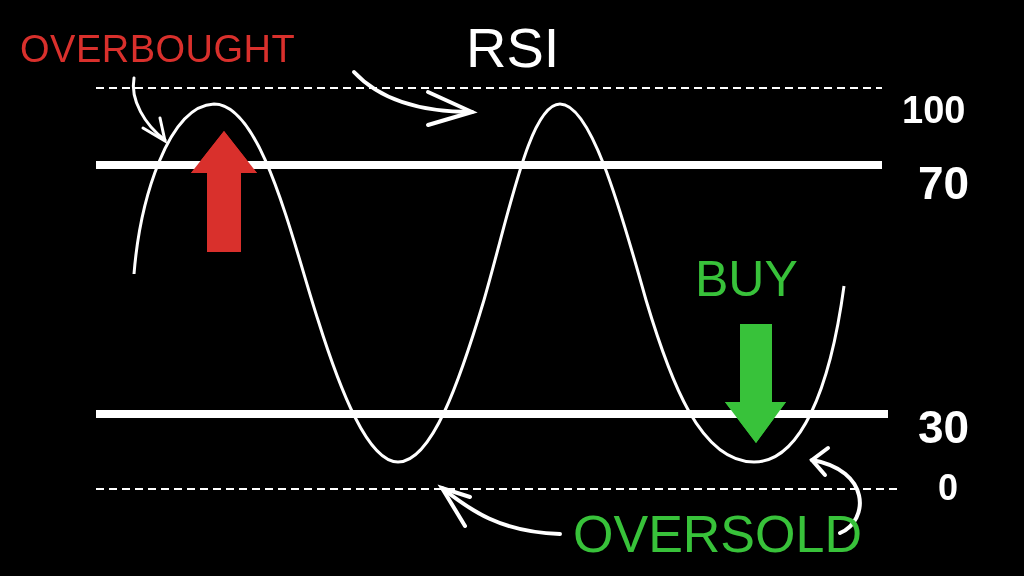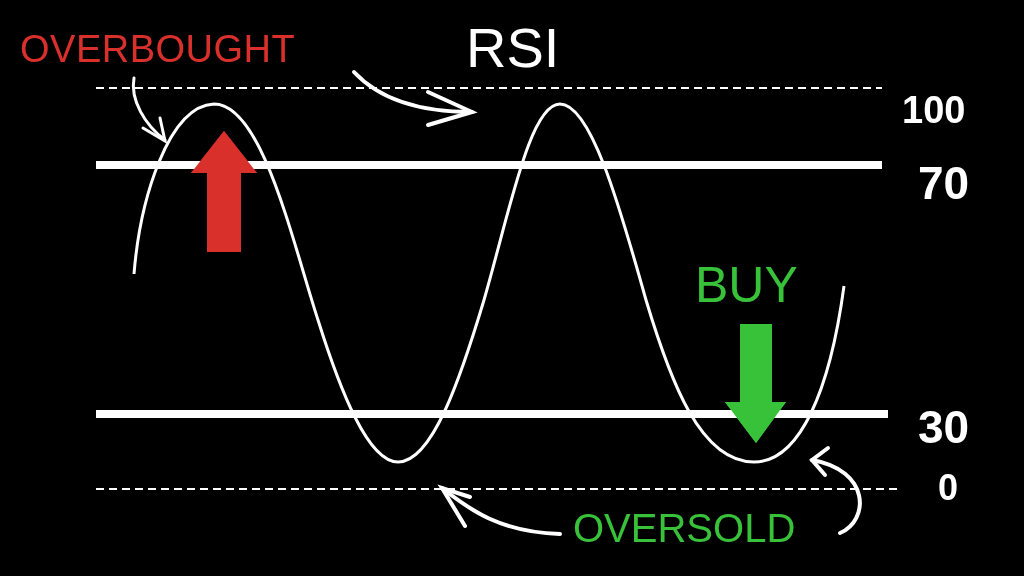--- a/index.html
+++ b/index.html
@@ -1,23 +1,23 @@
 <!DOCTYPE html>
 <html><head>
 <meta charset="utf-8">
 <style>
   html,body{margin:0;padding:0;background:#000;}
   body{width:1024px;height:576px;overflow:hidden;position:relative;font-family:"Liberation Sans","DejaVu Sans",sans-serif;}
   #stage{position:absolute;left:0;top:0;width:1024px;height:576px;background:#000;}
   .lbl{position:absolute;font-weight:normal;white-space:nowrap;line-height:1;}
   #title{left:466px;top:20px;font-size:56px;color:#fff;}
   #overbought{left:20px;top:30px;font-size:38px;color:#d9302c;letter-spacing:0.5px;}
-  #oversold{left:573px;top:508px;font-size:40px;color:#38c23a;}
+  #oversold{left:573px;top:508px;font-size:52px;color:#38c23a;}
   #sell{left:153px;top:265px;font-size:50px;color:#d9302c;}
-  #buy{left:695px;top:260px;font-size:50px;color:#38c23a;}
+  #buy{left:695px;top:254px;font-size:50px;color:#38c23a;}
   .tick{position:absolute;color:#fff;font-weight:bold;line-height:1;}
   #t100{left:902px;top:70px;font-size:38px;margin-top:21px;}
   #t70{left:918px;top:160px;font-size:46px;}
   #t30{left:918px;top:404px;font-size:46px;}
   #t0{left:938px;top:470px;font-size:36px;}
   svg{position:absolute;left:0;top:0;}
 </style>
 </head>
 <body>
 

